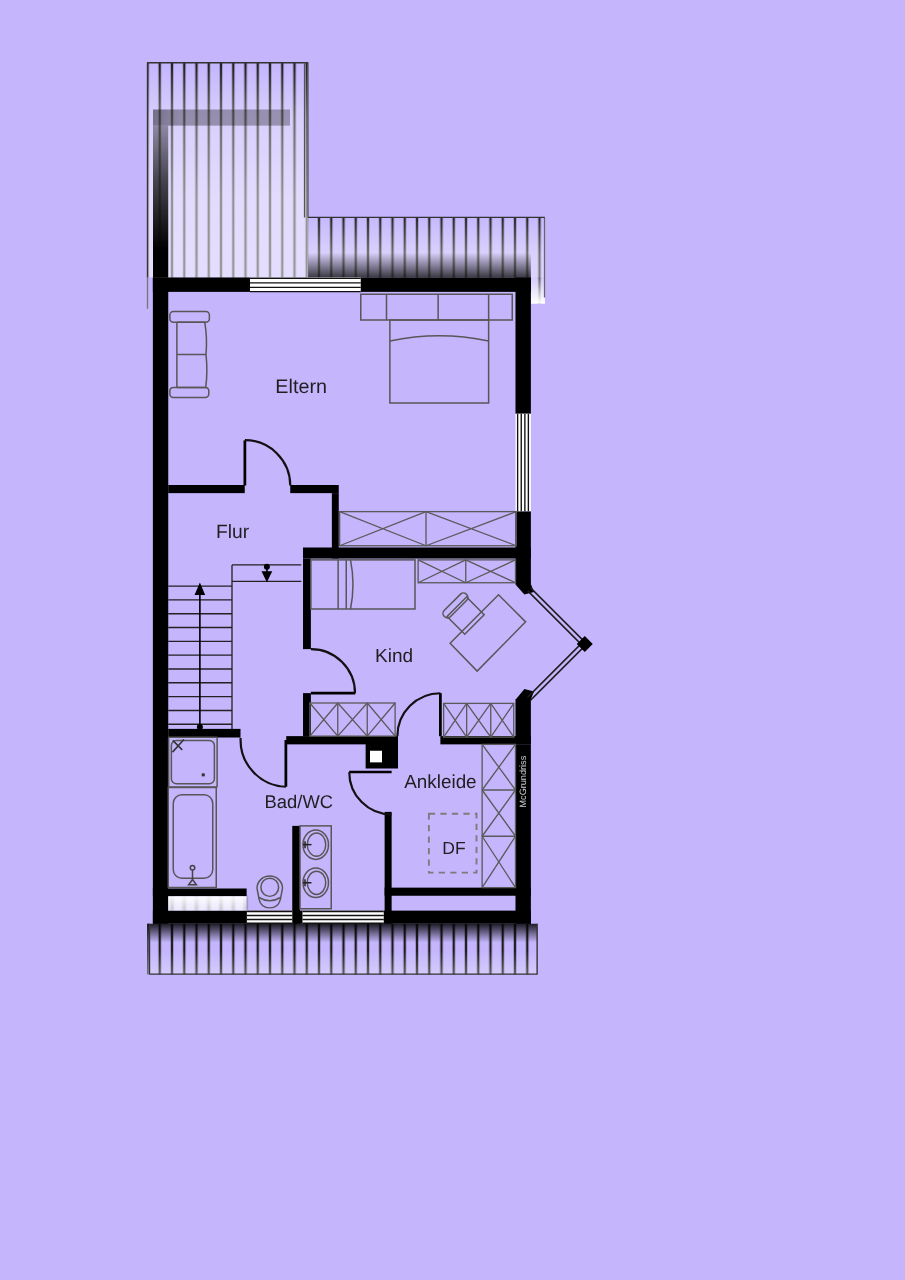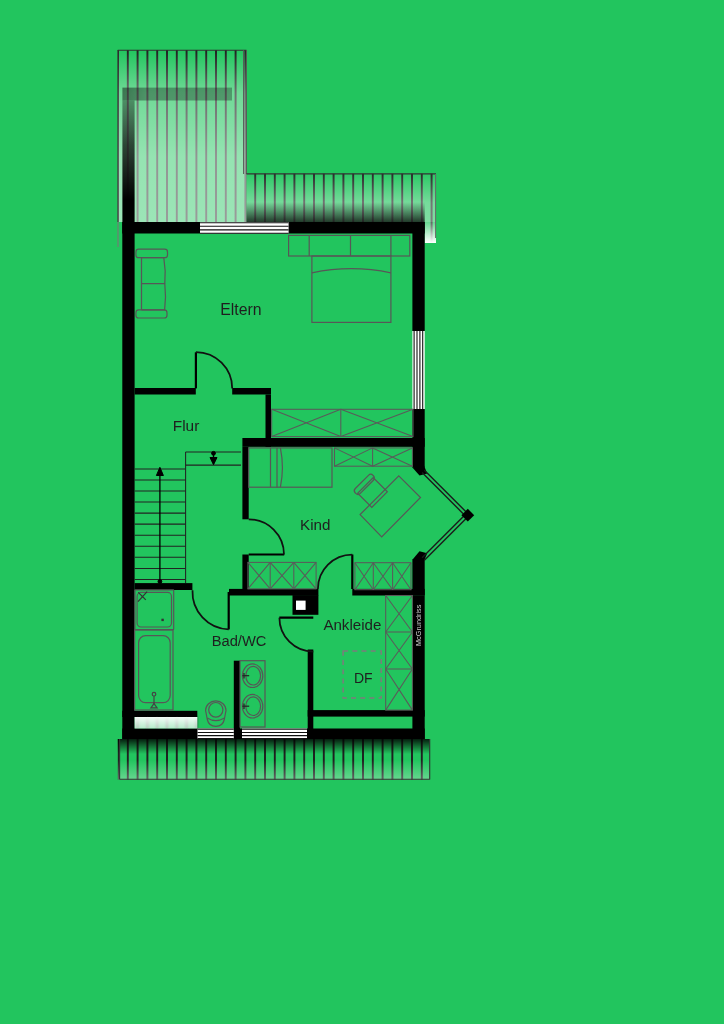--- a/index.html
+++ b/index.html
@@ -1,16 +1,16 @@
 <!DOCTYPE html>
 <html><head>
 <meta charset="utf-8">
 <style>
   html,body{margin:0;padding:0;background:#ffffff;}
-  #page{position:relative;width:724px;height:1024px;background:#22c55e;overflow:hidden;}
+  #page{position:relative;width:724px;height:1024px;background:#c4b5fd;overflow:hidden;}
   svg{position:absolute;top:0;left:0;}
   text{font-family:"Liberation Sans",sans-serif;fill:#1f1f1f;}
 </style>
 </head>
 <body>
 <div id="page">
 <svg width="724" height="1024" viewBox="0 0 724 1024">
 <defs>
   <filter id="bl" x="-5%" y="-5%" width="110%" height="110%">
           <feGaussianBlur stdDeviation="0.45"></feGaussianBlur>

